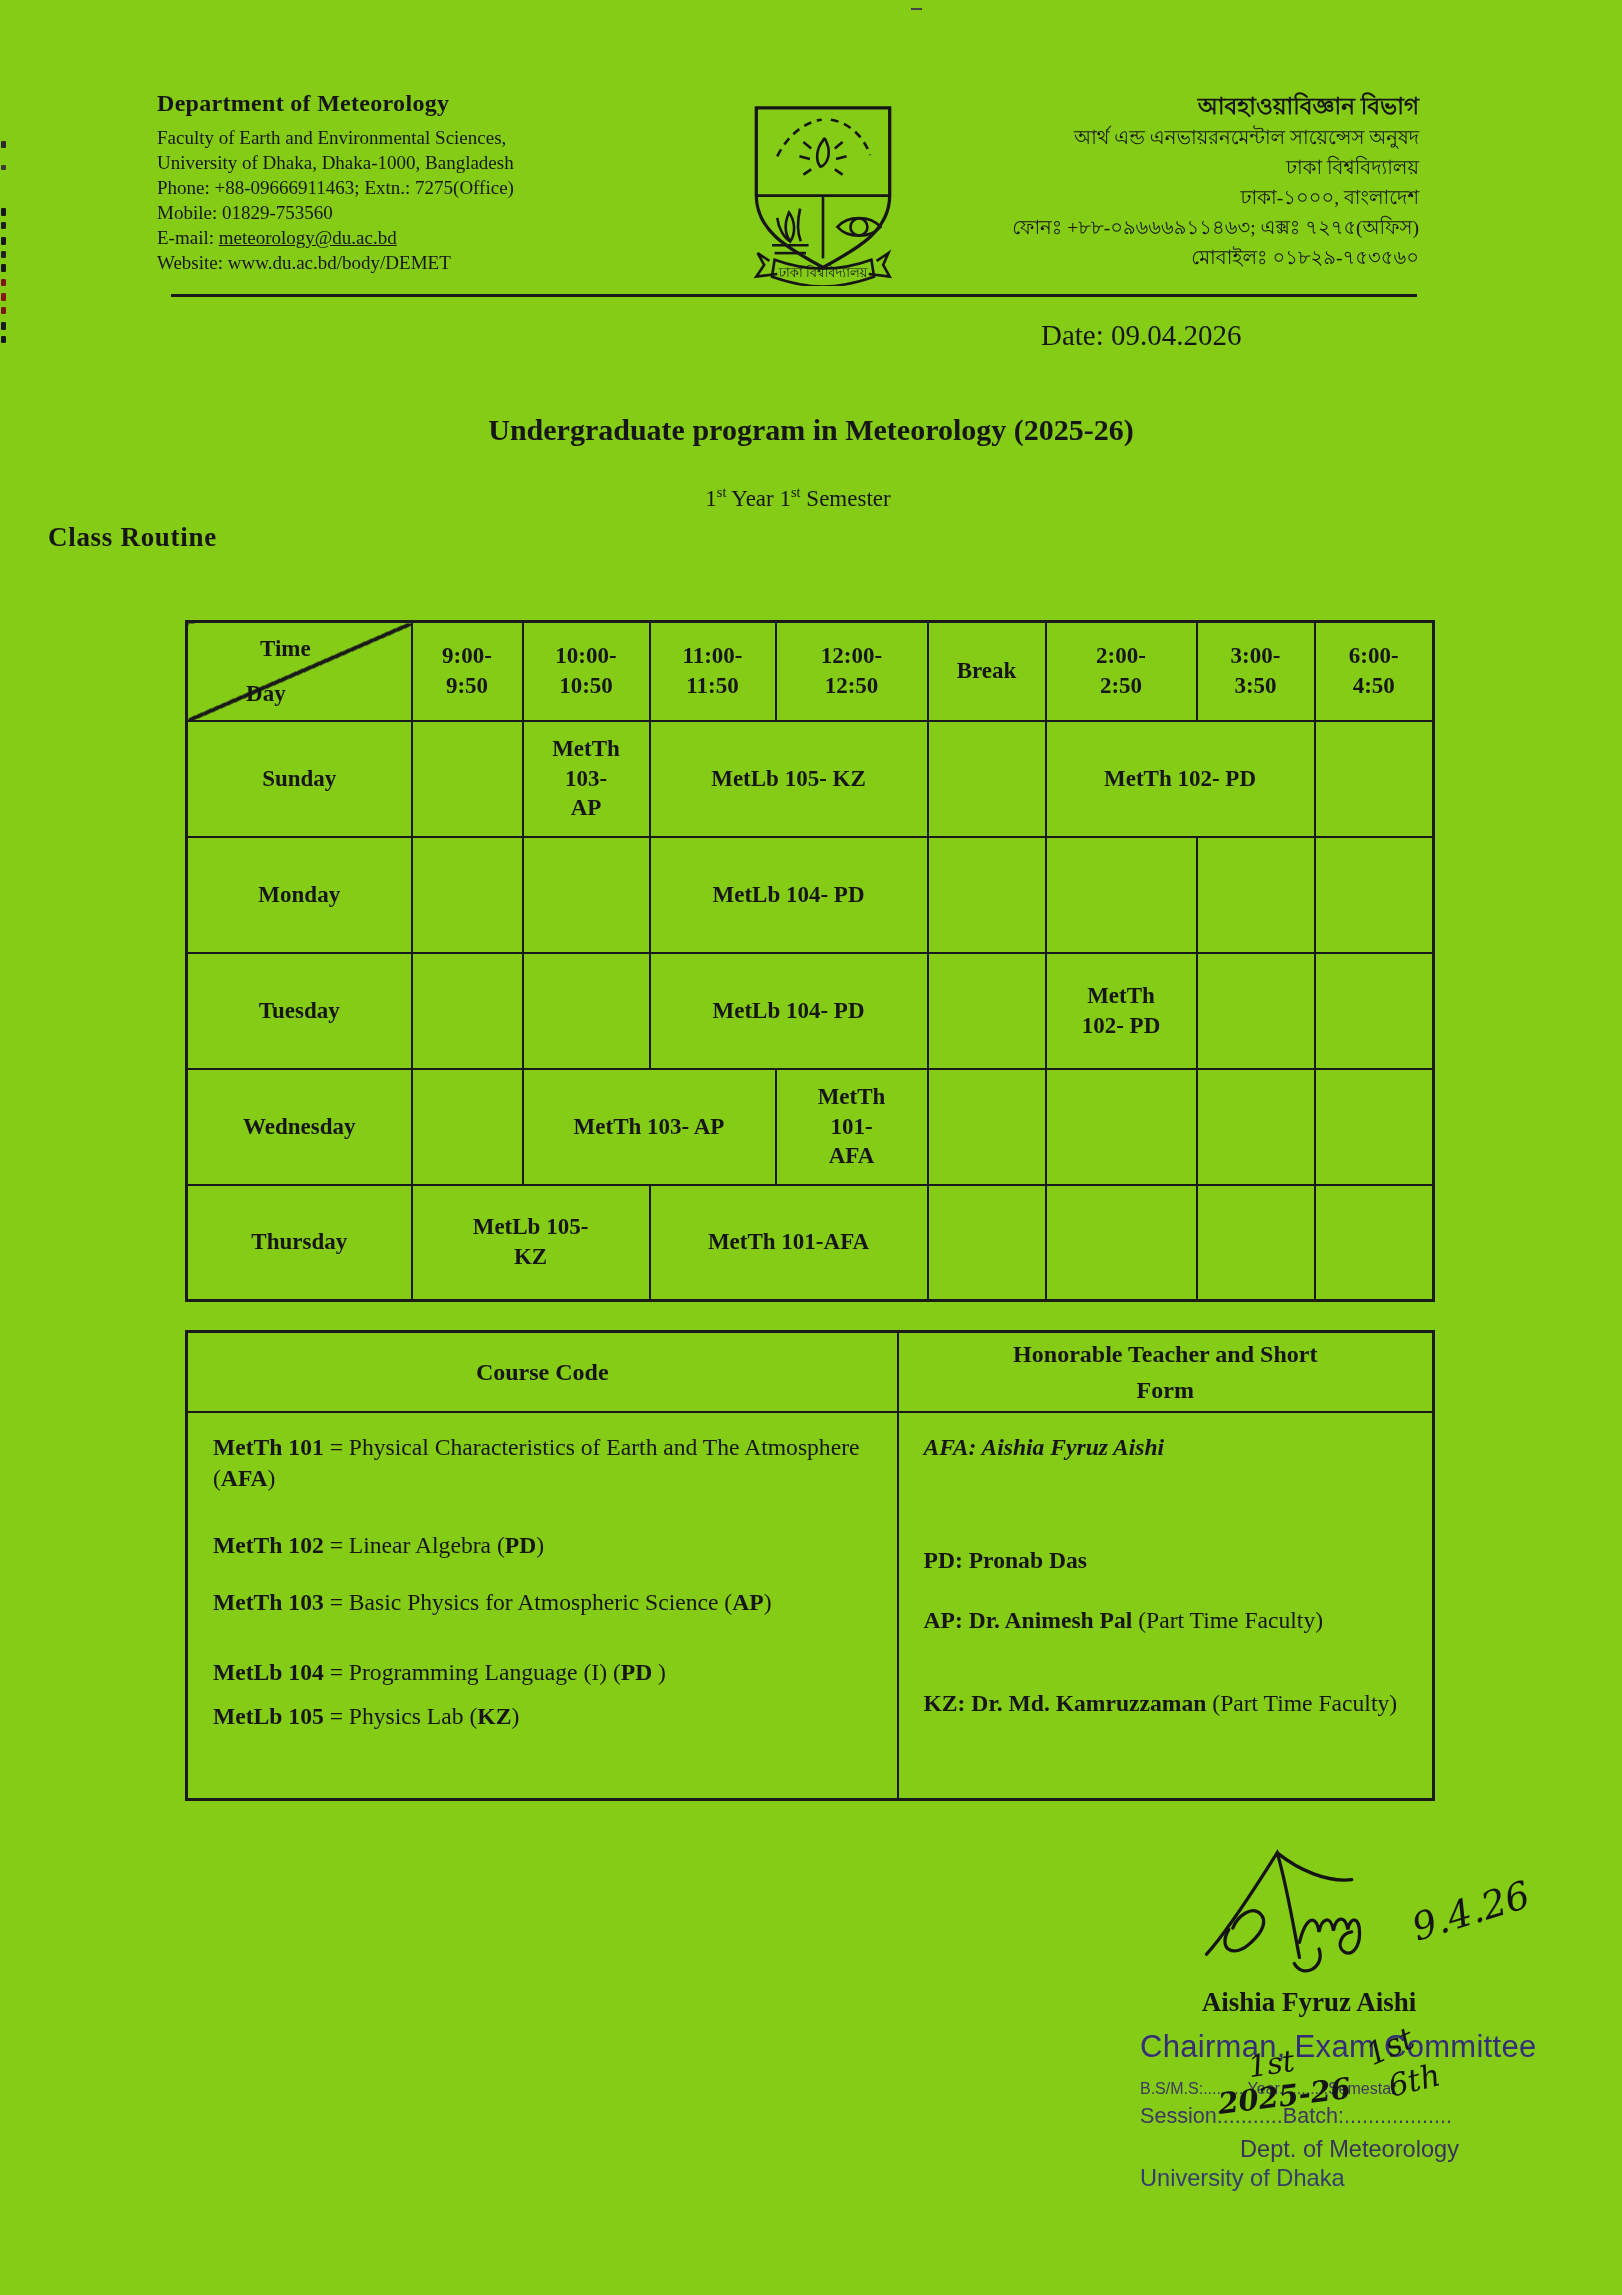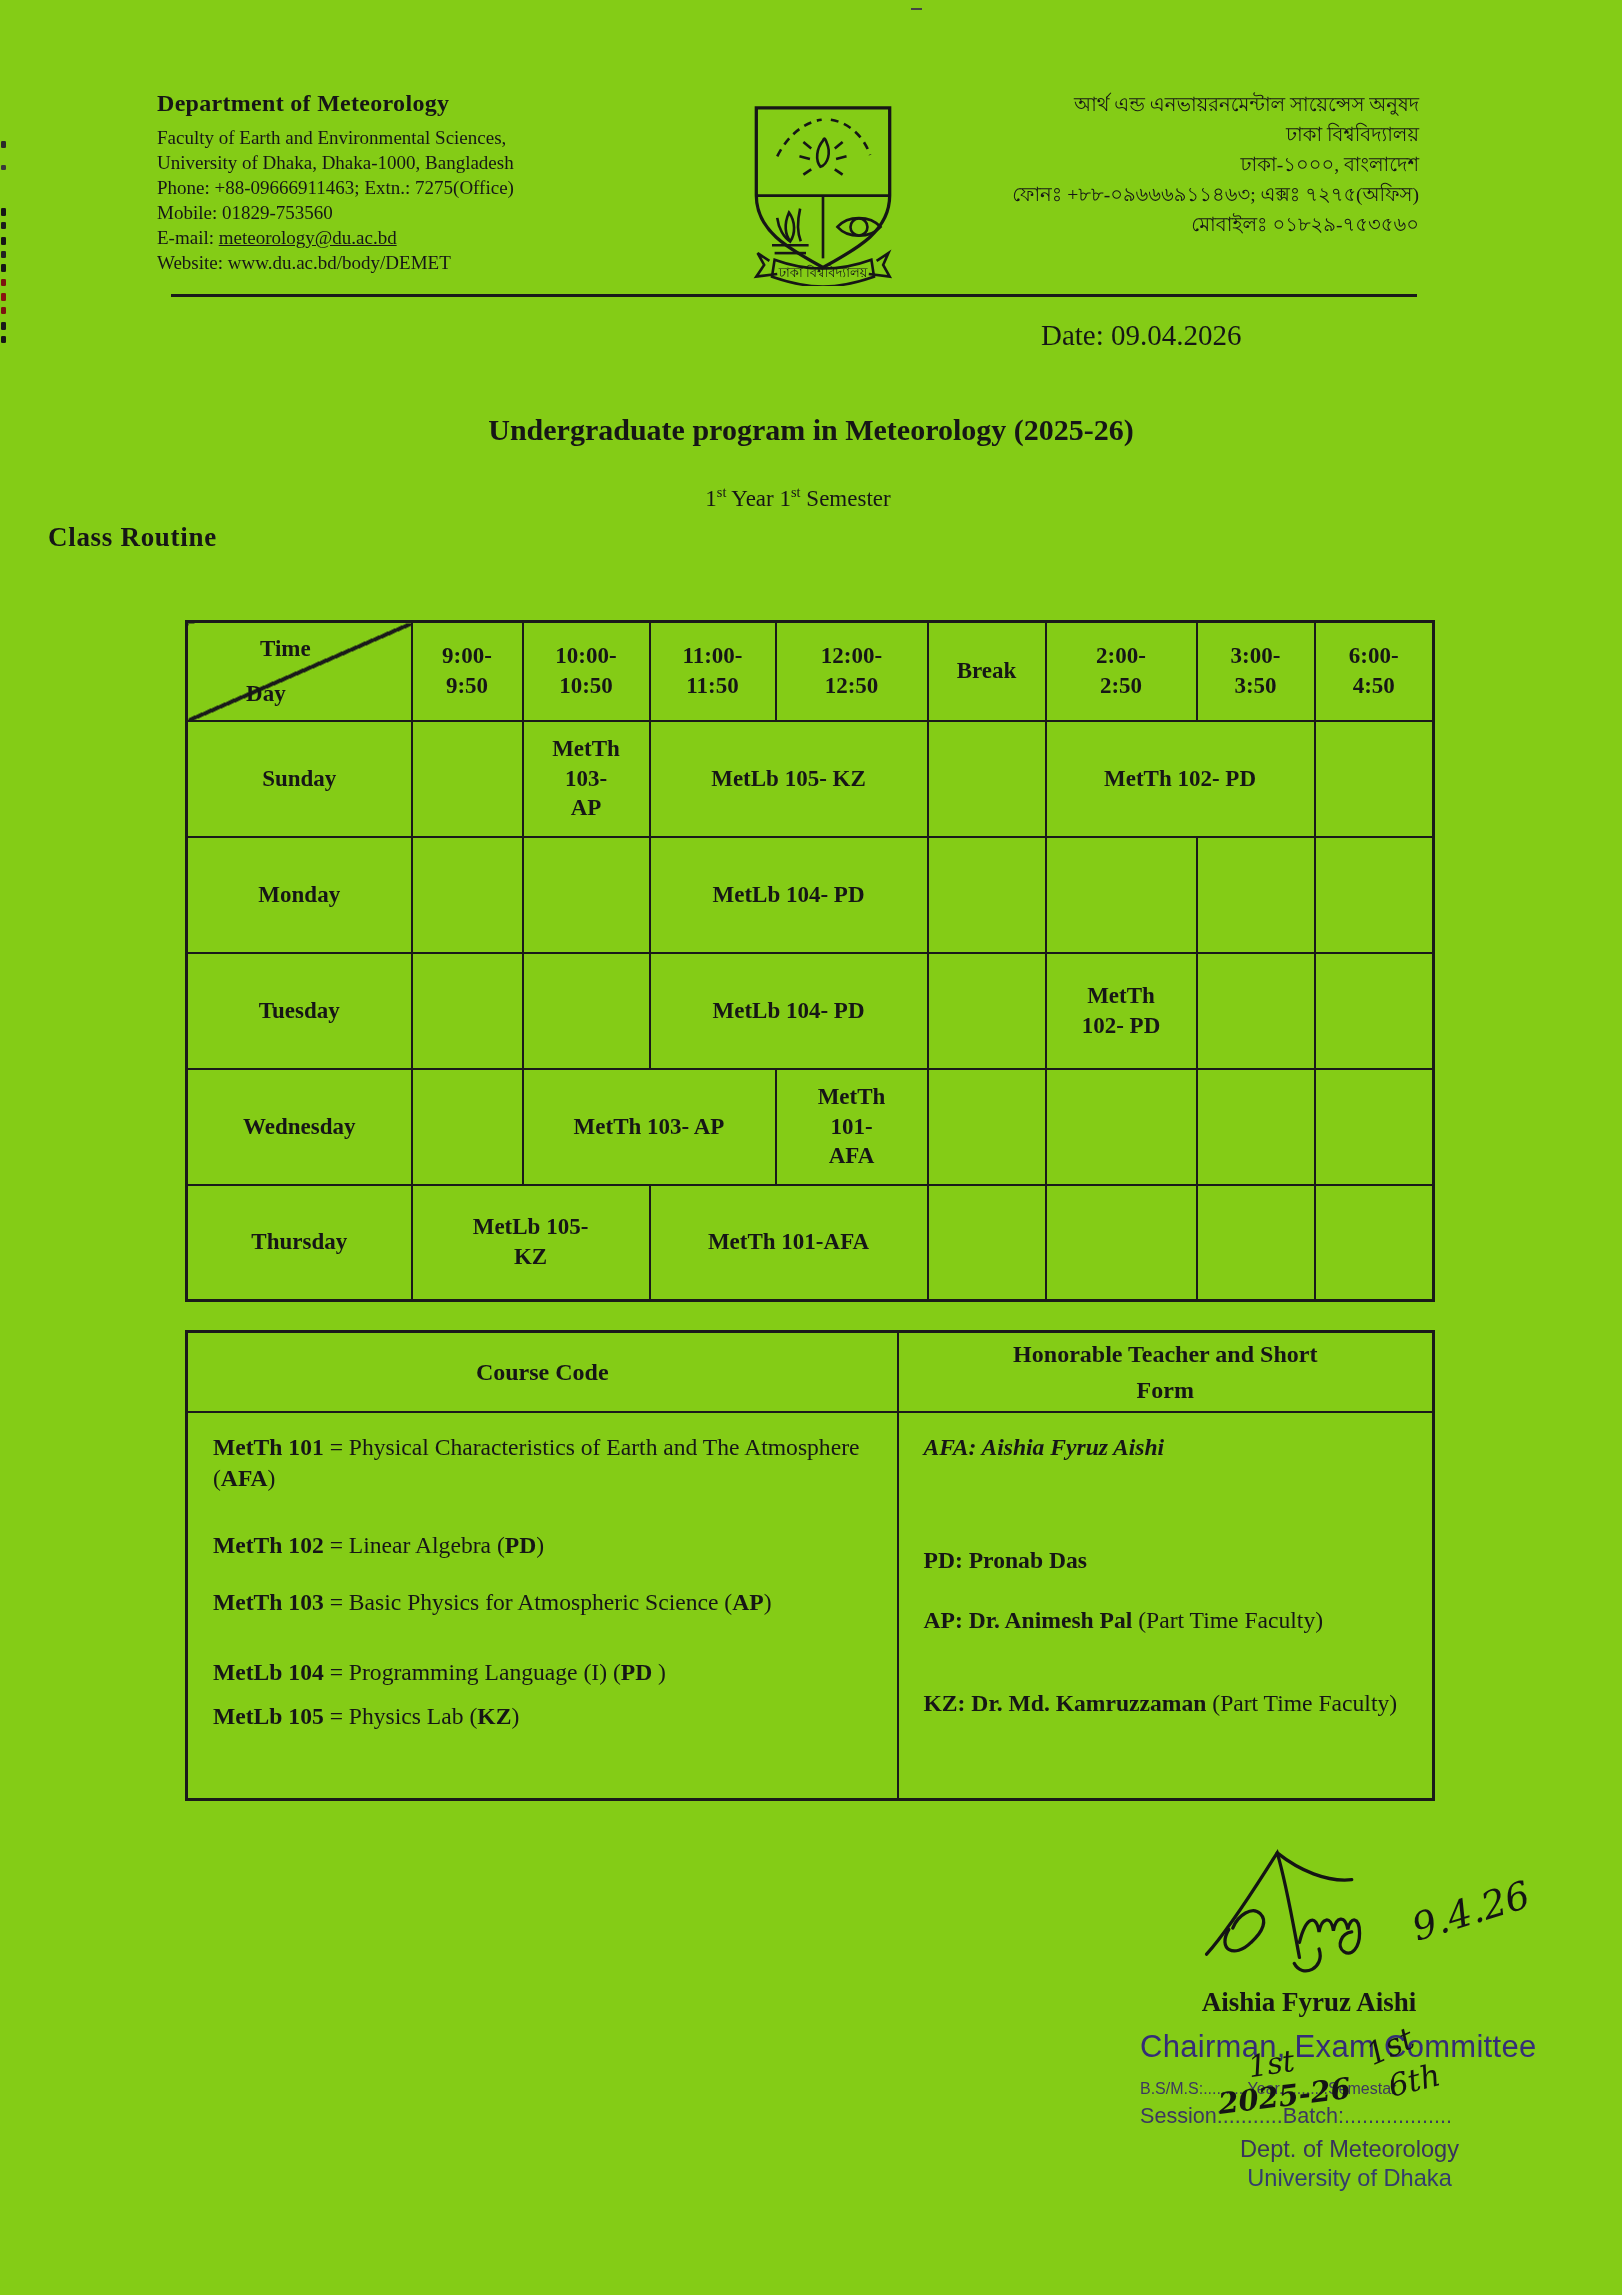--- a/index.html
+++ b/index.html
@@ -61,21 +61,21 @@
   .t-p1 { margin-bottom:82px;font-style:italic; } .t-p2 { margin-bottom:29px; } .t-p3 { margin-bottom:52px; }
 
   
   .sig-svg { position:absolute; left:1187px; top:1843px; }
   .sig-name { position:absolute; left:1106px; top:1987px; width:406px; text-align:center; font-size:27px; font-weight:bold; }
   .stamp { position:absolute; left:1140px; top:2029px; width:419px; font-family:"Liberation Sans","DejaVu Sans",sans-serif; color:#3a3468; }
   .stamp .s1 { font-size:31px; color:#342d78; letter-spacing:0.3px; }
   .stamp .s2 { font-size:16px; margin-top:15px; color:#3c3860; }
   .stamp .s3 { font-size:21.6px; margin-top:5.2px; color:#3c3860; }
   .stamp .s4 { font-size:23.6px; margin-top:6.5px; text-align:center; color:#37345c; }
-  .stamp .s5 { font-size:23.6px; margin-top:2.6px; text-align:center; color:#333d6e; }
+  .stamp .s5 { font-size:23.6px; margin-top:2.6px; color:#333d6e; }
   .hand { position:absolute; font-family:"DejaVu Serif",serif; font-style:italic; color:#141414; }
 </style>
 </head>
 <body>
 
 <div id="page">
 
   <div>
     <div class="top-speck" style="left:911px;top:7.9px;width:10.5px;height:2.6px;"></div>
     <div class="edge-mark" style="top:141px;height:6.5px;background:#2a2a2a;"></div>
@@ -135,20 +135,21 @@
       <g fill="none" stroke="#161616" stroke-width="4">
         <path d="M48 252 L30 240 L40 258 L28 276 L60 272"></path>
         <path d="M212 252 L230 240 L222 258 L232 276 L200 272"></path>
         <path d="M56 250 C105 268 155 268 204 250 L208 276 C150 296 110 296 52 276 Z"></path>
       </g>
       <text x="130" y="276" text-anchor="middle" font-size="20" fill="#161616">ঢাকা বিশ্ববিদ্যালয়</text>
     </svg>
   </div>
 
   <div class="lh-right">
+    <div class="bn-line first">আবহাওয়াবিজ্ঞান বিভাগ</div>
     <div class="bn-line">আর্থ এন্ড এনভায়রনমেন্টাল সায়েন্সেস অনুষদ</div>
     <div class="bn-line">ঢাকা বিশ্ববিদ্যালয়</div>
     <div class="bn-line">ঢাকা-১০০০, বাংলাদেশ</div>
     <div class="bn-line">ফোনঃ +৮৮-০৯৬৬৬৯১১৪৬৩; এক্সঃ ৭২৭৫(অফিস)</div>
     <div class="bn-line">মোবাইলঃ ০১৮২৯-৭৫৩৫৬০</div>
   </div>
 
   <div class="header-rule"></div>
 
   <div class="date-line">Date: 09.04.2026</div>

